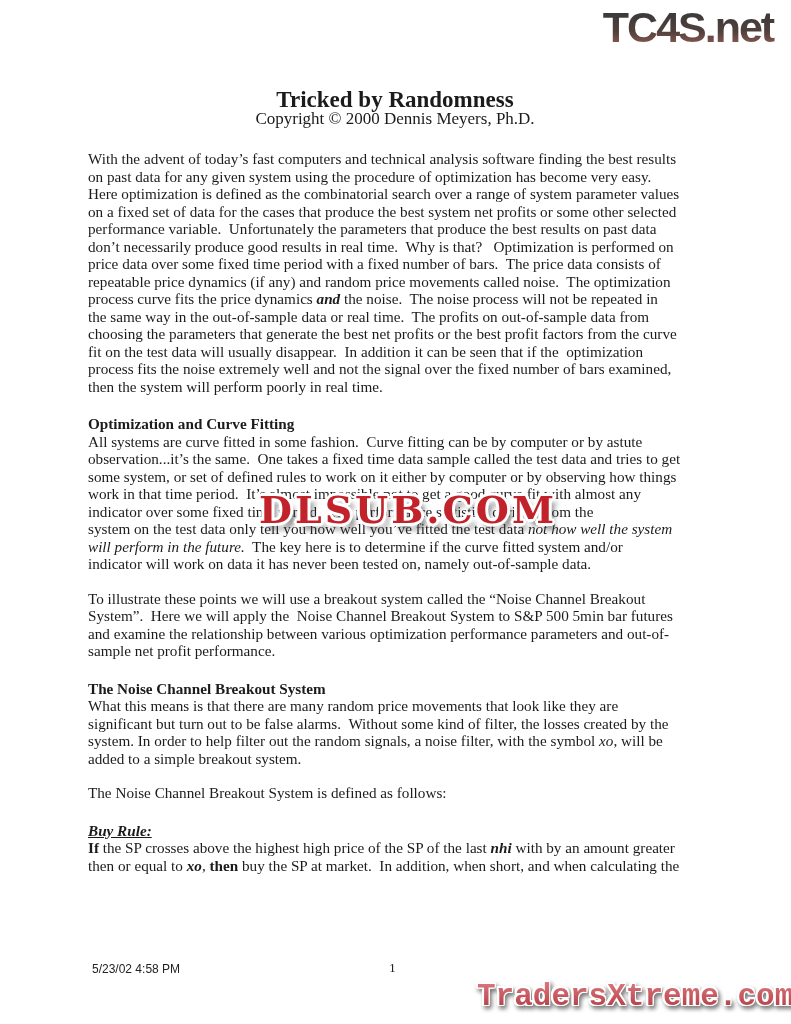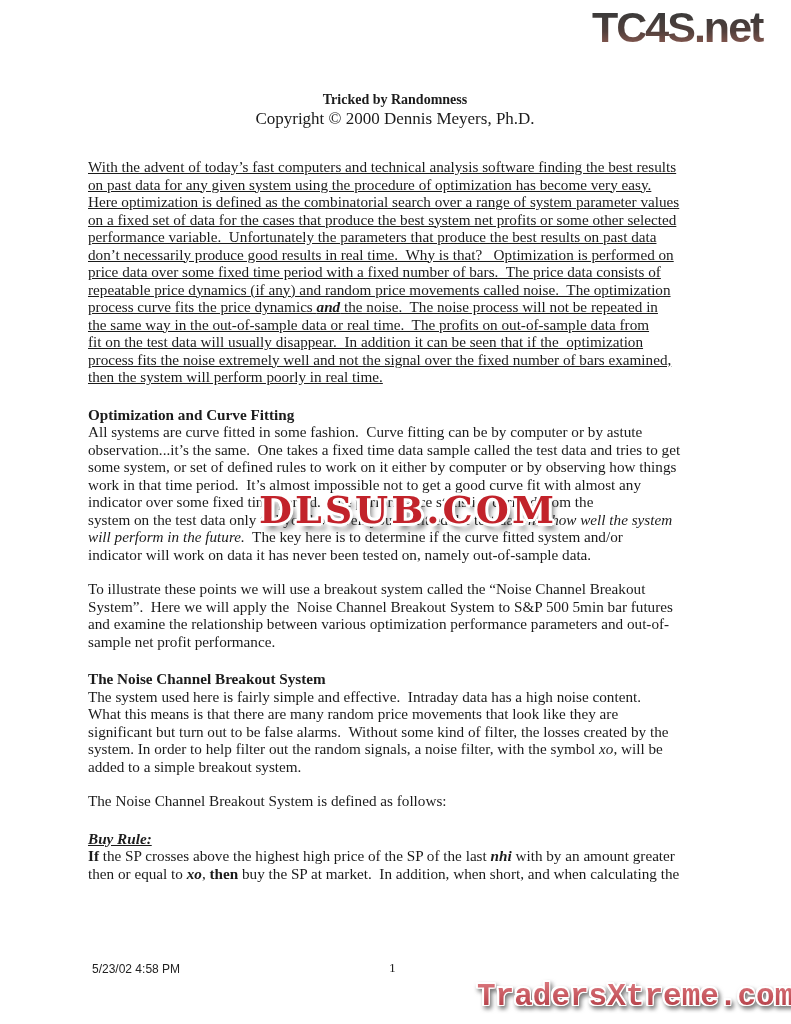--- a/index.html
+++ b/index.html
@@ -1,34 +1,34 @@
 <!DOCTYPE html>
 <html style="--text: #1b1b1b; --wm-red: #c2232b; --hlogo-top: #3a3a3a; --hlogo-bottom: #8e5c53; --flogo-red: #c4525a;"><head>
 <meta charset="utf-8">
 <style>
   html,body{margin:0;padding:0;background:#fff;}
   .page{position:relative;width:791px;height:1024px;background:#fff;overflow:hidden;
         font-family:"Liberation Serif","DejaVu Serif",serif;color:var(--text,#1b1b1b);}
 
   
-  .header-logo{position:absolute;top:4px;left:592px;width:192px;text-align:left;
+  .header-logo{position:absolute;top:4px;left:592px;width:192px;text-align:center;
     font-family:"Liberation Sans","DejaVu Sans",sans-serif;font-weight:bold;
     font-size:43px;letter-spacing:-2px;line-height:46px;
     background:linear-gradient(180deg,var(--hlogo-top,#3a3a3a) 18%,#52403c 60%,var(--hlogo-bottom,#8e5c53) 92%);
     -webkit-background-clip:text;background-clip:text;color:transparent;text-decoration:underline;}
 
   
   .content{position:absolute;left:88px;top:90px;width:614px;}
-  .doc-title{font-size:14px;font-weight:bold;text-align:center;line-height:20px;}
+  .doc-title{font-size:23px;font-weight:bold;text-align:center;line-height:20px;}
   .doc-copyright{font-size:17px;text-align:center;line-height:17px;}
   .line{white-space:pre;font-size:15.2px;line-height:17.5px;}
   .para{margin:17px 0 0 0;}
   .heading{margin:20px 0 0 0;font-weight:bold;}
   .heading + .para{margin-top:0;}
-  #doc-body > .para:first-child{margin-top:31px;text-decoration:underline;}
+  #doc-body > .para:first-child{margin-top:23px;}
   .b{font-weight:bold;}
   .i{font-style:italic;}
   .u{text-decoration:underline;}
 
   
   .watermark{position:absolute;left:259px;top:490px;z-index:5;
     font-family:"DejaVu Serif","Liberation Serif",serif;font-weight:bold;
     font-size:38px;line-height:40px;letter-spacing:3px;color:var(--wm-red,#c2232b);
     text-shadow:
       -2px -2px 0 #fff, 2px -2px 0 #fff, -2px 2px 0 #fff, 2px 2px 0 #fff,
@@ -65,20 +65,21 @@
           <div class="line"><span>With the advent of today’s fast computers and technical analysis software finding the best results</span></div>
           <div class="line"><span>on past data for any given system using the procedure of optimization has become very easy.</span></div>
           <div class="line"><span>Here optimization is defined as the combinatorial search over a range of system parameter values</span></div>
           <div class="line"><span>on a fixed set of data for the cases that produce the best system net profits or some other selected</span></div>
           <div class="line"><span>performance variable.  Unfortunately the parameters that produce the best results on past data</span></div>
           <div class="line"><span>don’t necessarily produce good results in real time.  Why is that?   Optimization is performed on</span></div>
           <div class="line"><span>price data over some fixed time period with a fixed number of bars.  The price data consists of</span></div>
           <div class="line"><span>repeatable price dynamics (if any) and random price movements called noise.  The optimization</span></div>
           <div class="line"><span>process curve fits the price dynamics </span><span class="b i">and</span><span> the noise.  The noise process will not be repeated in</span></div>
           <div class="line"><span>the same way in the out-of-sample data or real time.  The profits on out-of-sample data from</span></div>
+          <div class="line"><span>choosing the parameters that generate the best net profits or the best profit factors from the curve</span></div>
           <div class="line"><span>fit on the test data will usually disappear.  In addition it can be seen that if the  optimization</span></div>
           <div class="line"><span>process fits the noise extremely well and not the signal over the fixed number of bars examined,</span></div>
           <div class="line"><span>then the system will perform poorly in real time.</span></div>
         </div>
         <div class="heading">
           <div class="line"><span class="b">Optimization and Curve Fitting</span></div>
         </div>
         <div class="para">
           <div class="line"><span>All systems are curve fitted in some fashion.  Curve fitting can be by computer or by astute</span></div>
           <div class="line"><span>observation...it’s the same.  One takes a fixed time data sample called the test data and tries to get</span></div>
@@ -92,21 +93,20 @@
         <div class="para">
           <div class="line"><span>To illustrate these points we will use a breakout system called the “Noise Channel Breakout</span></div>
           <div class="line"><span>System”.  Here we will apply the  Noise Channel Breakout System to S&amp;P 500 5min bar futures</span></div>
           <div class="line"><span>and examine the relationship between various optimization performance parameters and out-of-</span></div>
           <div class="line"><span>sample net profit performance.</span></div>
         </div>
         <div class="heading">
           <div class="line"><span class="b">The Noise Channel Breakout System</span></div>
         </div>
         <div class="para">
-          <div class="line"><span>The system used here is fairly simple and effective.  Intraday data has a high noise content.</span></div>
           <div class="line"><span>What this means is that there are many random price movements that look like they are</span></div>
           <div class="line"><span>significant but turn out to be false alarms.  Without some kind of filter, the losses created by the</span></div>
           <div class="line"><span>system. In order to help filter out the random signals, a noise filter, with the symbol </span><span class="i">xo</span><span>, will be</span></div>
           <div class="line"><span>added to a simple breakout system.</span></div>
         </div>
         <div class="para">
           <div class="line"><span>The Noise Channel Breakout System is defined as follows:</span></div>
         </div>
         <div class="heading">
           <div class="line"><span class="b i u">Buy Rule:</span></div>

